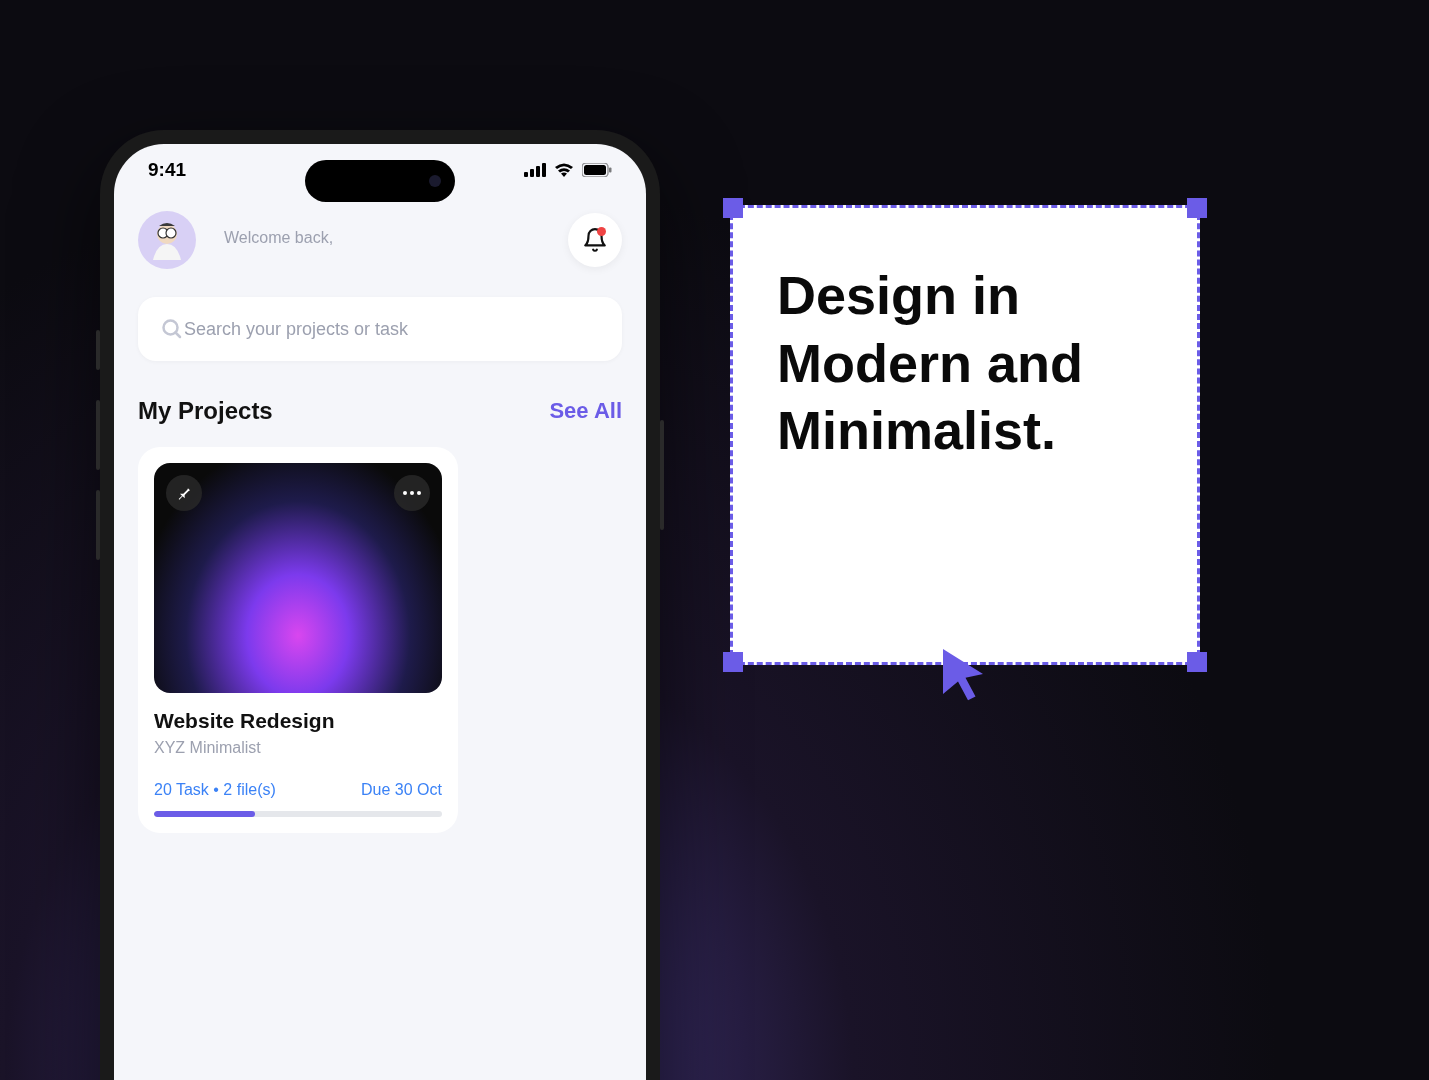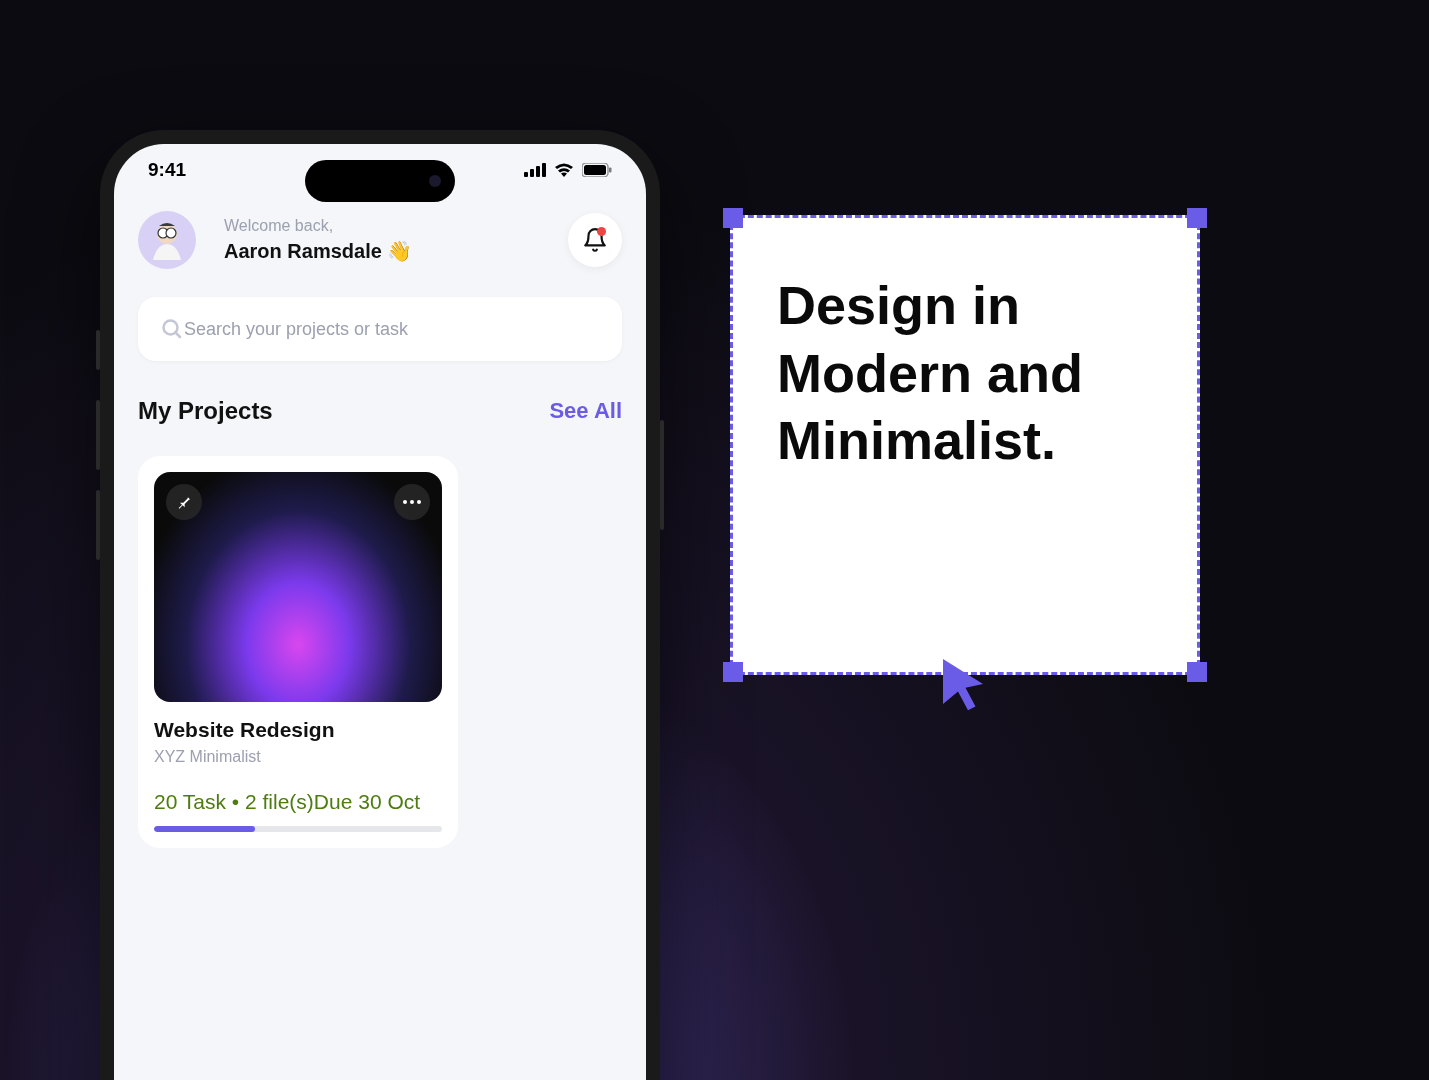--- a/index.html
+++ b/index.html
@@ -121,21 +121,21 @@
   gap: 0;
   margin-bottom: 36px;
   box-shadow: 0 1px 4px rgba(0,0,0,0.04);
 }
 .search-placeholder { color: #9ca0af; font-size: 18px; }
 
 .section-header {
   display: flex;
   justify-content: space-between;
   align-items: center;
-  margin-bottom: 31px;
+  margin-bottom: 22px;
 }
 .section-title { font-size: 24px; font-weight: 800; color: #111; }
 .see-all { color: #6b5ce7; font-size: 22px; font-weight: 600; }
 
 .cards-row { display: flex; gap: 32px; }
 .project-card {
   background: #fff;
   border-radius: 22px;
   padding: 16px;
   width: 320px;
@@ -163,40 +163,40 @@
   border-radius: 50%;
   display: flex;
   align-items: center;
   justify-content: center;
   top: 12px;
 }
 .overlay-btn.pin { left: 12px; }
 .overlay-btn.more { right: 12px; }
 .card-title { font-size: 21px; font-weight: 800; color: #111; margin-bottom: 6px; }
 .card-subtitle { font-size: 16px; color: #9ca0af; margin-bottom: 24px; }
-.card-meta { display: flex; justify-content: flex-start; font-size: 21px; color: #4d7c0f; margin-bottom: 12px; }
+.card-meta { display: flex; justify-content: space-between; font-size: 16px; color: #3b82f6; margin-bottom: 12px; }
 .progress {
   width: 100%;
   height: 6px;
   background: #e5e7eb;
   border-radius: 3px;
   overflow: hidden;
 }
 .progress-fill {
   height: 100%;
   background: #6b5ce7;
   width: 35%;
   border-radius: 3px;
 }
 
 
 .selection-box {
   position: absolute;
   left: 730px;
-  top: 215px;
+  top: 205px;
   width: 470px;
   height: 460px;
   background: #fff;
   border: 3px dashed #6b5ce7;
 }
 .handle {
   position: absolute;
   width: 20px;
   height: 20px;
   background: #6b5ce7;
@@ -255,21 +255,20 @@
           <svg width="48" height="48" viewBox="0 0 48 48">
               <circle cx="24" cy="18" r="10" fill="#f0d9c0"></circle>
               <circle cx="20" cy="17" r="5" fill="#fff" stroke="#333" stroke-width="1.2"></circle>
               <circle cx="28" cy="17" r="5" fill="#fff" stroke="#333" stroke-width="1.2"></circle>
               <path d="M10 44 Q14 28 24 28 Q34 28 38 44" fill="#f5f5f5"></path>
               <path d="M16 10 Q24 4 32 10" fill="#3a3a3a"></path>
             </svg>
         </div>
         <div class="welcome-text">
           <div class="welcome-small">Welcome back,</div>
-          <div class="welcome-name">Aaron Ramsdale 👋</div>
         </div>
         <div class="notif-btn">
           <svg width="26" height="26" viewBox="0 0 24 24" fill="none" stroke="#111" stroke-width="2" stroke-linecap="round" stroke-linejoin="round">
               <path d="M18 8a6 6 0 0 0-12 0c0 7-3 9-3 9h18s-3-2-3-9"></path>
               <path d="M13.7 21a2 2 0 0 1-3.4 0"></path>
             </svg>
           <div class="notif-dot"></div>
         </div>
       </div>
 

